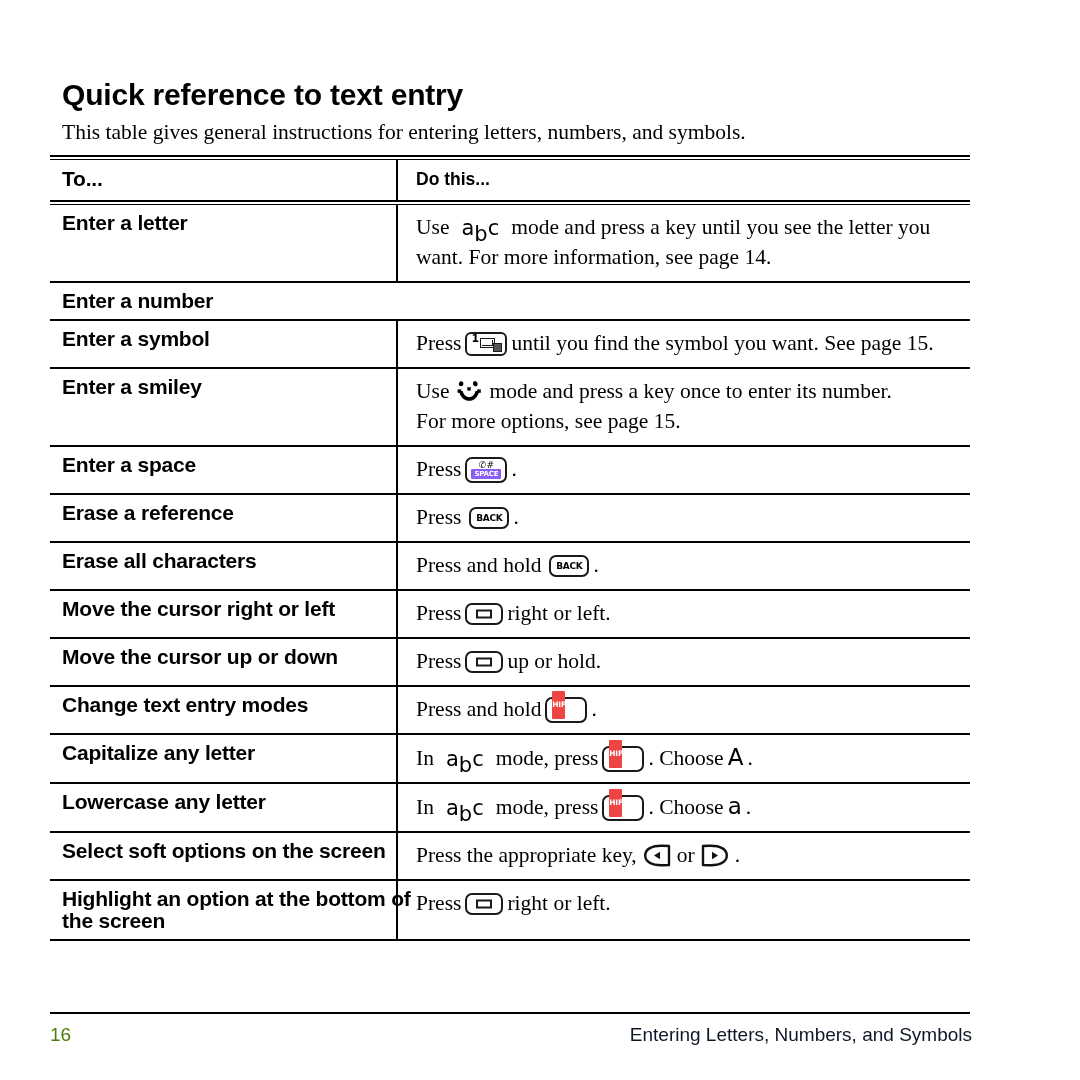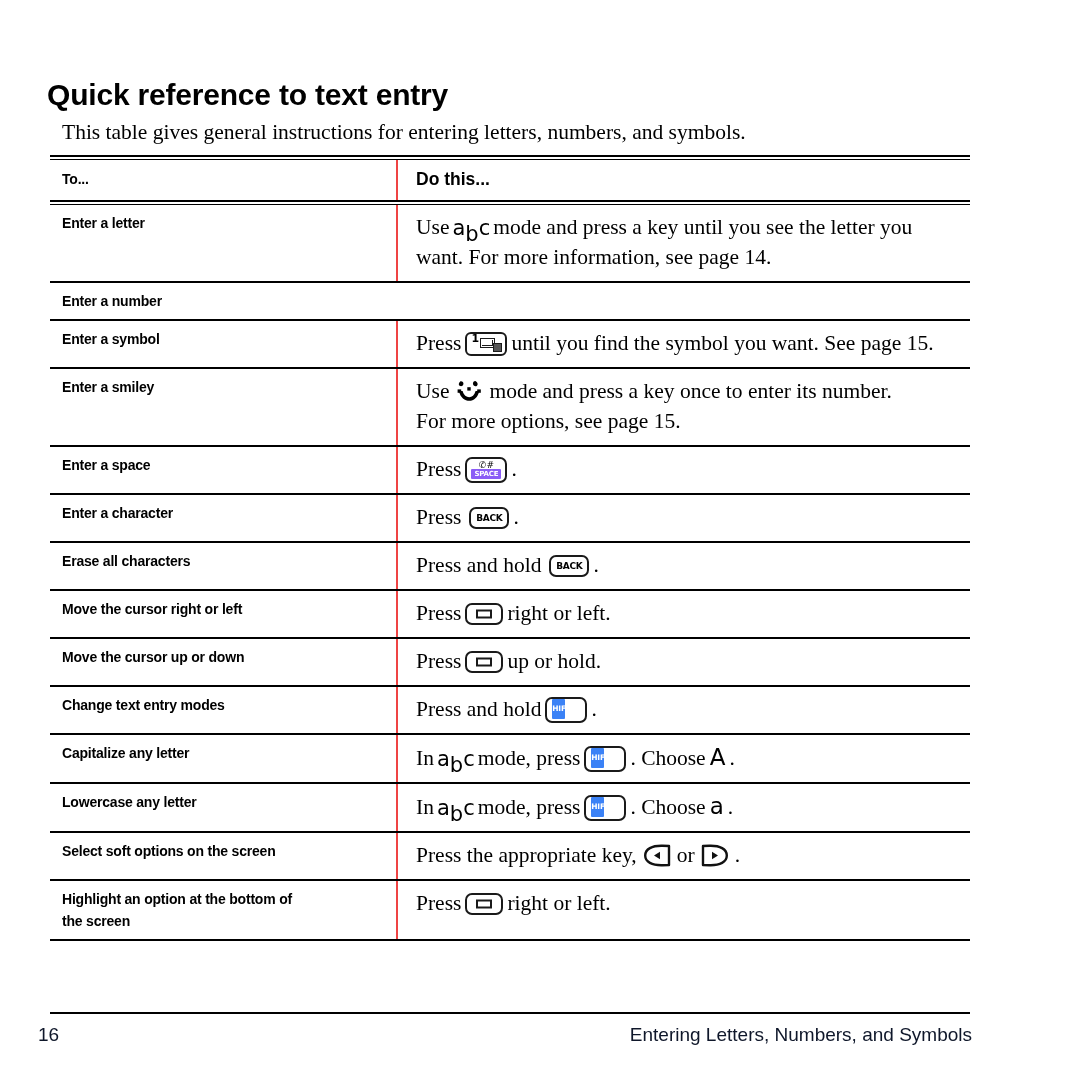--- a/index.html
+++ b/index.html
@@ -18,21 +18,21 @@
   .page {
     position: absolute;
     left: 0; top: 0;
     width: 1080px;
     height: 1080px;
   }
 
   
   .title {
     position: absolute;
-    left: 47px;
+    left: 62px;
     top: 78px;
     font-family: "Liberation Sans", "DejaVu Sans", sans-serif;
     font-weight: bold;
     font-size: 30px;
     letter-spacing: -0.2px;
     color: #000;
     white-space: nowrap;
   }
   .intro {
     position: absolute;
@@ -59,30 +59,30 @@
     display: flex;
     width: 100%;
     position: relative;
   }
   .col-left {
     width: 346px;
     box-sizing: border-box;
     padding: 7px 0 7px 12px;
     font-family: "Liberation Sans", "DejaVu Sans", sans-serif;
     font-weight: bold;
-    font-size: 14px;
+    font-size: 21px;
     line-height: 22px;
     letter-spacing: -0.2px;
     color: #000;
   }
   .col-right {
     flex: 1;
     box-sizing: border-box;
     padding: 7px 0 9px 18px;
-    border-left: 2px solid #ef4444;
+    border-left: 2px solid #000000;
     font-family: "Liberation Serif", "DejaVu Serif", serif;
     font-size: 21.5px;
     line-height: 30px;
     color: #000;
   }
   .row.header .col-left,
   .row.header .col-right {
     padding-top: 8px;
     padding-bottom: 10px;
   }
@@ -99,21 +99,21 @@
     display: inline-block;
     vertical-align: baseline;
     position: relative;
   }
 
   
   .modemark {
     font-family: "DejaVu Sans", "Liberation Sans", sans-serif;
     font-size: 21px;
     letter-spacing: 0px;
-    margin: 0 3px;
+    margin: 0 12px;
     position: relative;
     top: 1px;
   }
   .modemark .dn {
     display: inline-block;
     position: relative;
     top: 6px;
   }
 
   
@@ -185,22 +185,22 @@
     top: 0px;
     font-size: 13px;
     line-height: 11px;
     font-family: "DejaVu Sans", sans-serif;
   }
   .key-shift .bar {
     position: absolute;
     left: 5px;
     right: 20px;
     bottom: 2px;
-    height: 20px;
-    background: #3b82f6;
+    height: 28px;
+    background: #ef4444;
     border-radius: 1px;
   }
   .key-shift .bar span {
     position: absolute;
     left: 50%;
     top: 50%;
     transform: translate(-50%, -50%);
     color: #fff;
     font-family: "DejaVu Sans", "Liberation Sans", sans-serif;
     font-weight: bold;
@@ -324,25 +324,25 @@
   .footer-rule {
     position: absolute;
     left: 50px;
     top: 1012px;
     width: 920px;
     height: 2px;
     background: #000;
   }
   .footer-left {
     position: absolute;
-    left: 38px;
+    left: 50px;
     top: 1024px;
     font-family: "Liberation Sans", "DejaVu Sans", sans-serif;
     font-size: 19px;
-    color: #0f172a;
+    color: #4d7c0f;
   }
   .footer-right {
     position: absolute;
     right: 108px;
     top: 1024px;
     font-family: "Liberation Sans", "DejaVu Sans", sans-serif;
     font-size: 19px;
     color: #0f172a;
     white-space: nowrap;
   }
@@ -422,21 +422,21 @@
         <span class="line1">
           <span>Press</span><span class="key key-space gly"><span class="top">✆#</span><span class="bar">
                 <span>SPACE</span>
               </span></span><span>.</span>
         </span>
       </div>
     </div>
     <div class="rule-thick"></div>
 
     <div class="row">
-      <div class="col-left">Enter a character</div>
+      <div class="col-left">Erase a reference</div>
       <div class="col-right">
         <span class="line1">
           <span>Press</span><span class="key key-back gly"><span class="lbl">BACK</span></span><span>.</span>
         </span>
       </div>
     </div>
     <div class="rule-thick"></div>
 
     <div class="row">
       <div class="col-left">Erase all characters</div>

